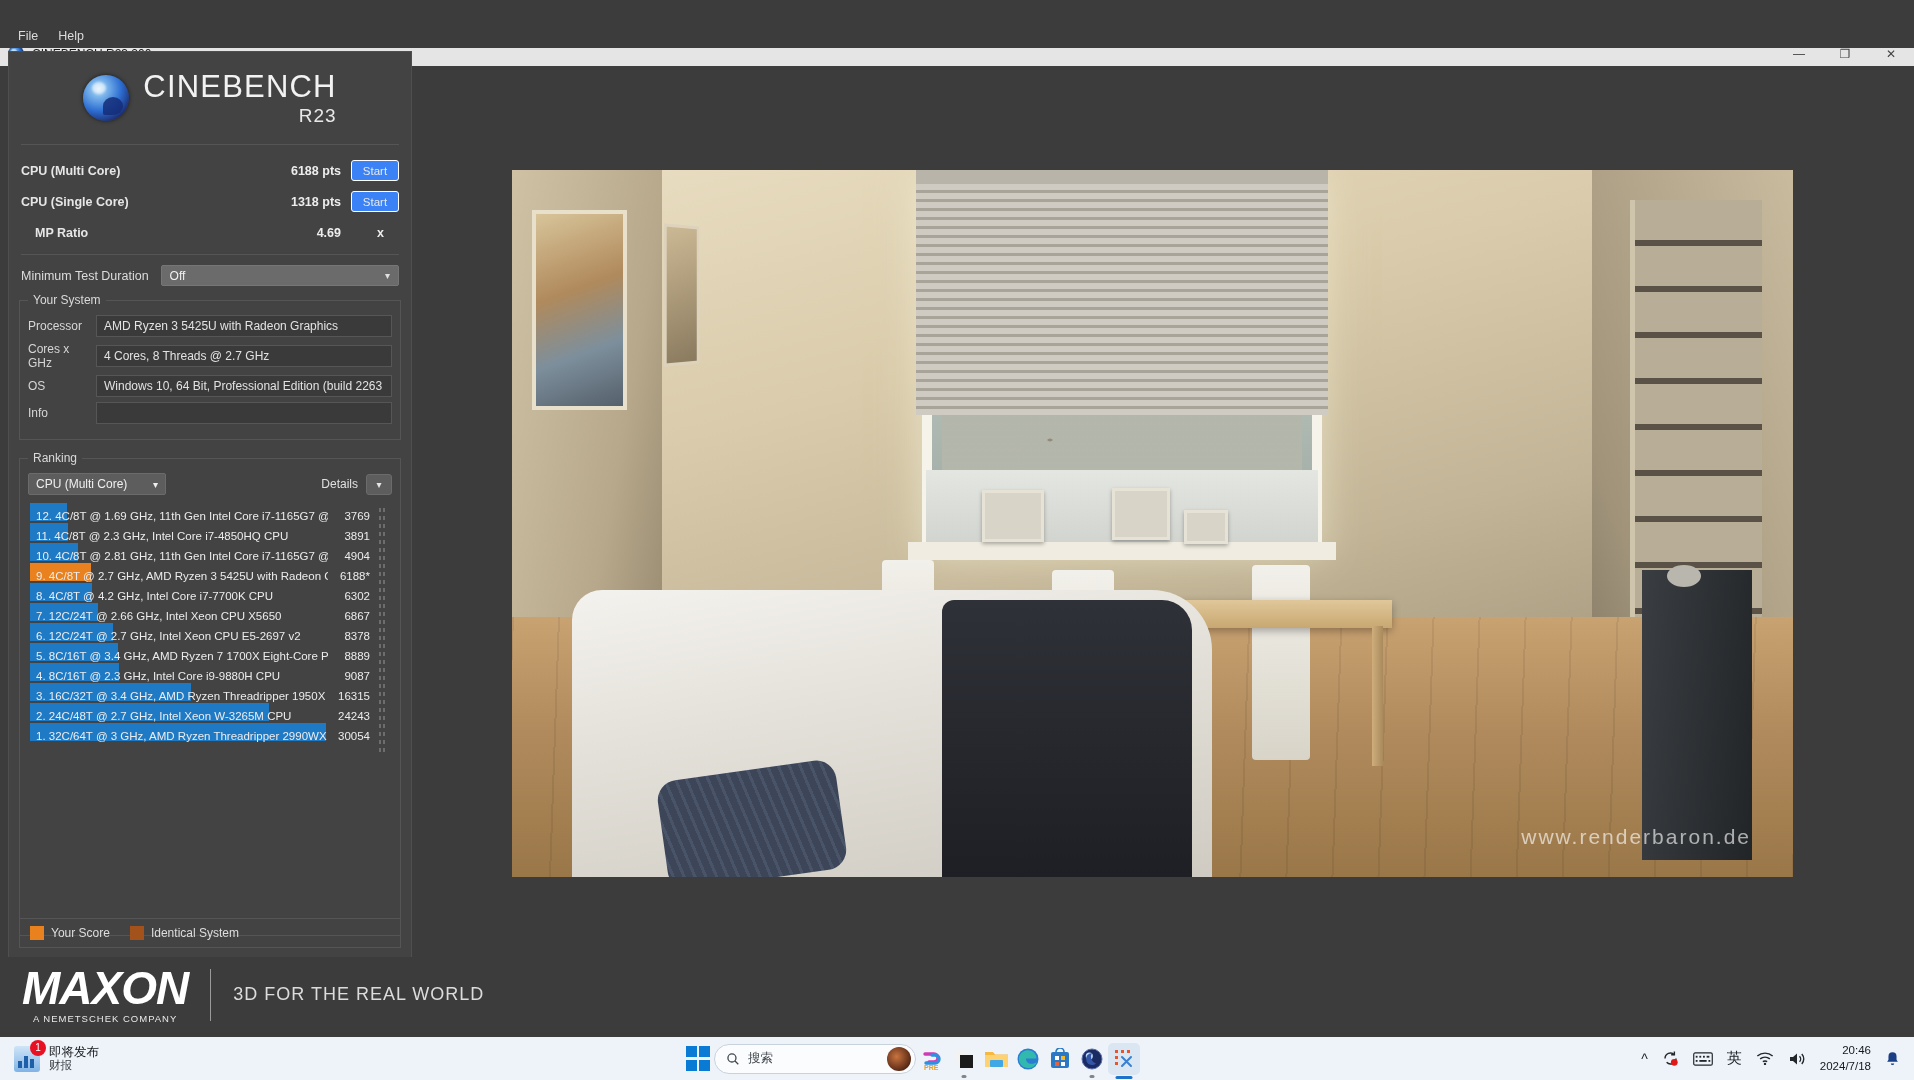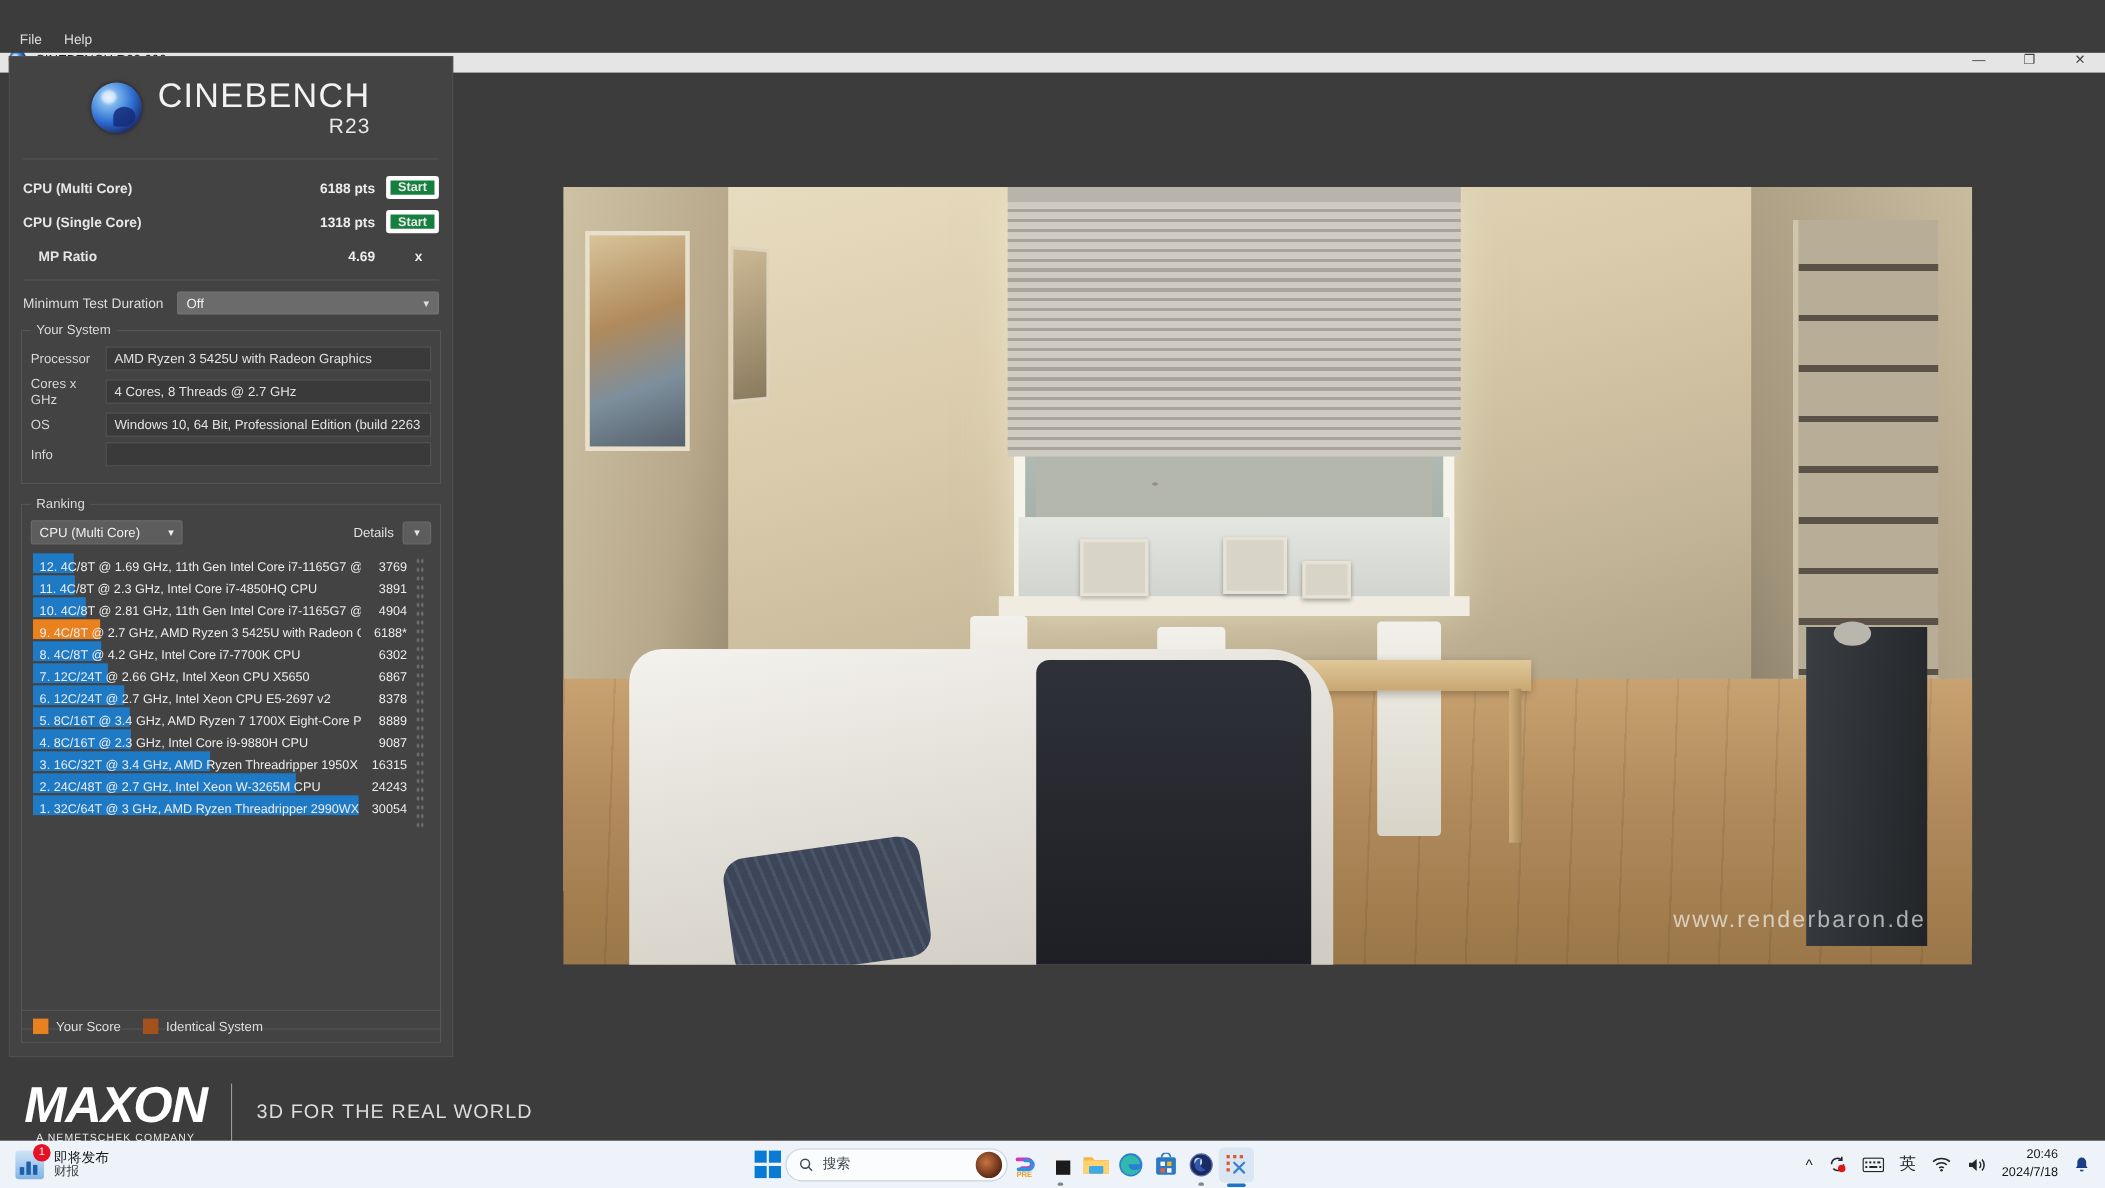--- a/index.html
+++ b/index.html
@@ -101,23 +101,23 @@
   }
   .score-label { font-size: 12.5px; color: #e6e6e6; font-weight: bold; }
   .score-label.indent { padding-left: 14px; }
   .score-val {
     margin-left: auto; font-size: 12.5px; color: #ededed; font-weight: bold;
     padding-right: 10px;
   }
   .score-val.ratio { padding-right: 36px; }
   .start-btn {
     width: 48px; height: 21px;
-    background: #15803d; border: 4px solid #ffffff; border-radius: 3px;
+    background: #3b82f6; border: 1px solid #ffffff; border-radius: 3px;
     color: #e8e8e8; font-size: 11.5px;
-    display: flex; align-items: center; justify-content: center; font-weight: bold;
+    display: flex; align-items: center; justify-content: center;
   }
 
   .mtd-wrap {
     display: flex; align-items: center;
     padding: 10px 12px 12px 12px;
   }
   .mtd-label { font-size: 12.5px; color: #dcdcdc; margin-right: 12px; }
   .mtd-select {
     flex: 1; height: 21px; background: #6b6b6b; border: 1px solid #767676;
     border-radius: 2px; position: relative;
@@ -202,21 +202,21 @@
   .legend-box {
     position: absolute; left: 10px; bottom: 12px; right: 10px;
     height: 30px; border: 1px solid #555;
     display: flex; align-items: center; padding-left: 10px;
   }
   .legend-sw { width: 14px; height: 14px; margin-right: 7px; }
   .legend-txt { font-size: 12px; color: #dedede; margin-right: 20px; }
 
   
   .footer {
-    position: absolute; left: 0; bottom: 27px;
+    position: absolute; left: 0; bottom: 43px;
     width: 1914px; height: 80px;
     background: #3c3c3c;
     margin-top: 28px;
   }
   .maxon {
     position: absolute; left: 22px; top: 8px;
     display: flex; align-items: center;
   }
   .maxon-word {
     font-size: 46px; font-weight: bold; color: #fff;

